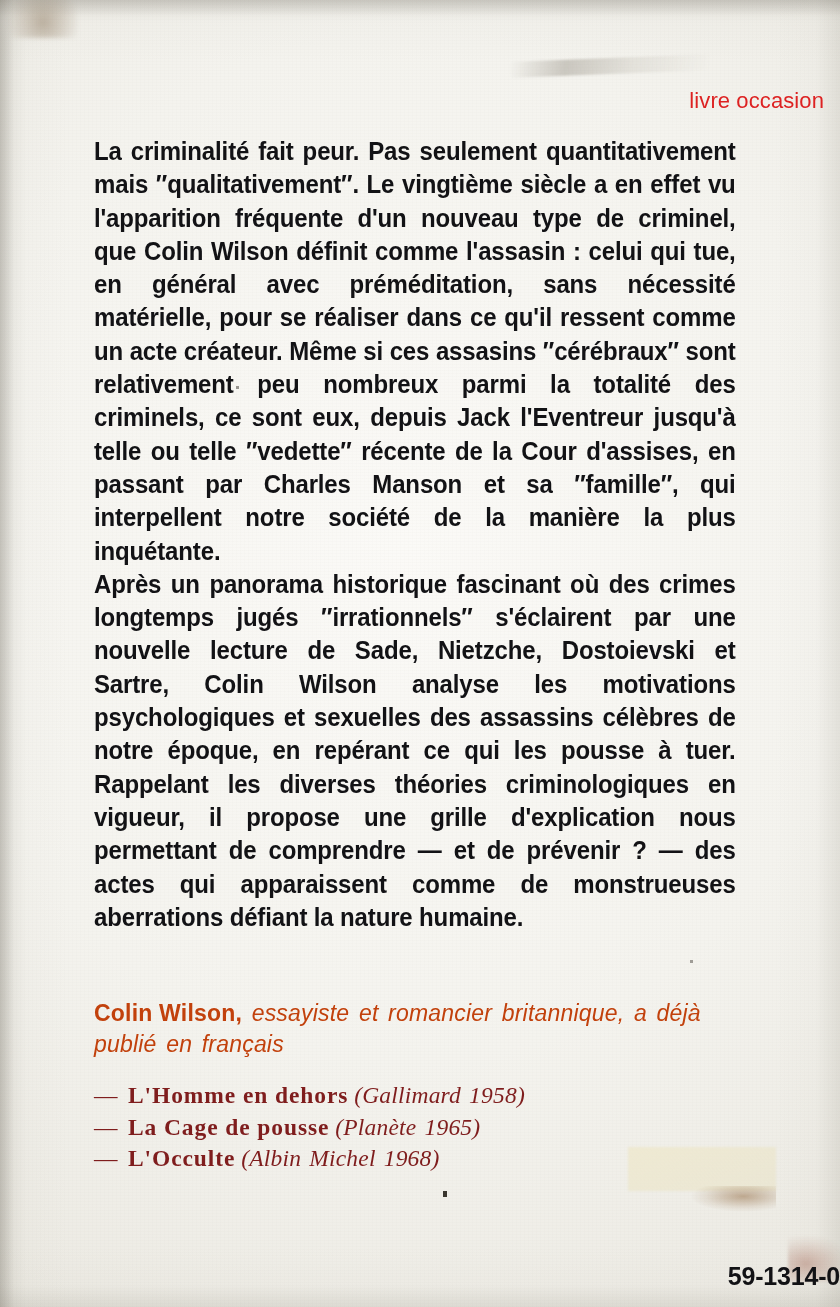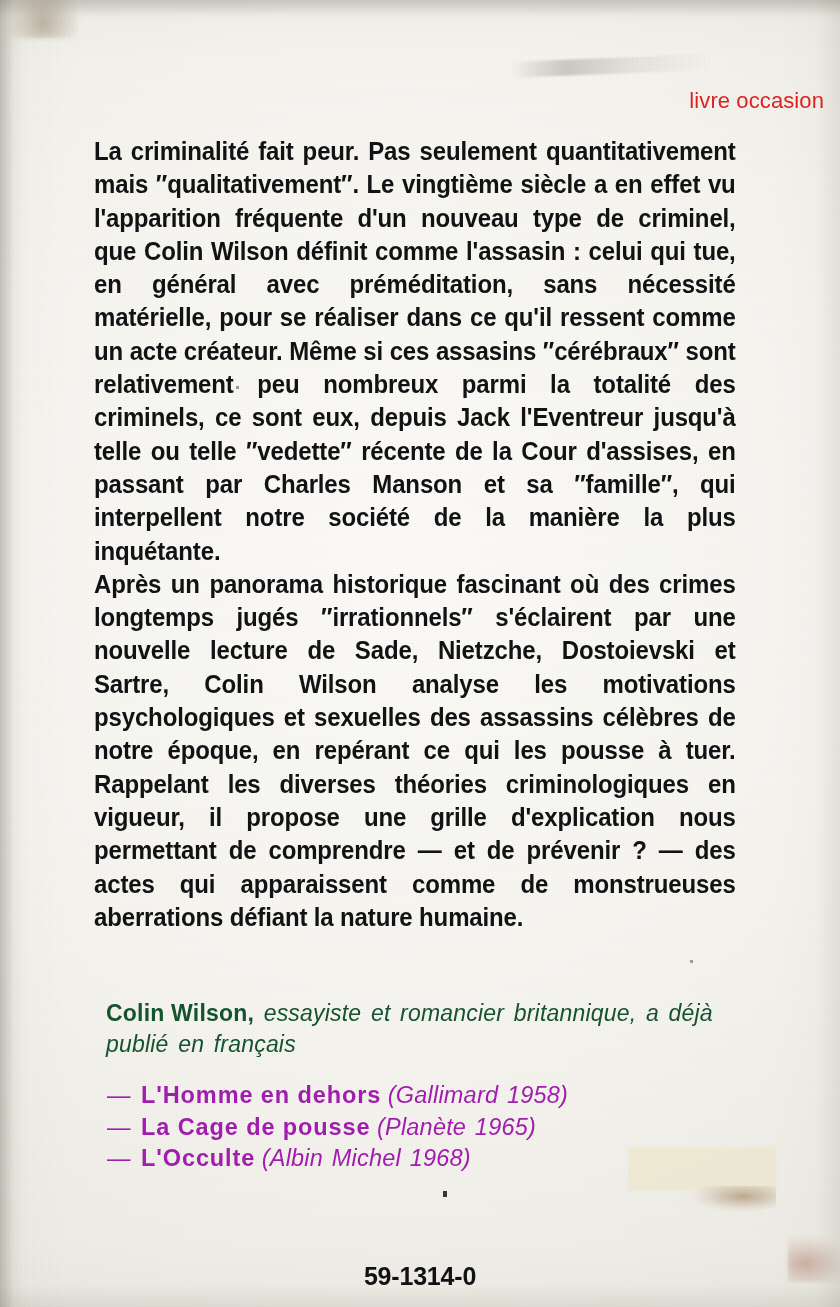--- a/index.html
+++ b/index.html
@@ -131,52 +131,51 @@
     transform: scaleX(0.905);
     transform-origin: left top;
     width: 709px; 
     text-rendering: optimizeLegibility;
   }
   .blurb p { margin: 0; }
   .blurb p + p { margin-top: 0; }
 
   .author-block {
     position: absolute;
-    left: 106px;
+    left: 94px;
     top: 998px;
     width: 648px;
     font-family: "Liberation Sans", "DejaVu Sans", sans-serif;
     font-size: 23px;
     line-height: 31px;
-    color: #14532d;
+    color: #c2410c;
   }
   .author-block .lead {
     text-align: left;
     letter-spacing: 0.2px;
   }
   .author-name {
     font-weight: 700;
     font-style: normal;
   }
   .author-desc {
     font-style: italic;
     font-weight: 400;
     word-spacing: 3px;
   }
 
   .booklist {
     position: absolute;
     left: 94px;
     top: 1080px;
     width: 660px;
-    font-family: Liberation Sans, sans-serif;
+    font-family: Liberation Serif, serif;
     font-size: 23.5px;
     line-height: 31.5px;
-    color: #a21caf;
-    margin-left: 13px;
+    color: #7f1d1d;
   }
   .book-row {
     display: block;
     white-space: nowrap;
   }
   .book-dash {
     display: inline-block;
     width: 34px;
     font-weight: 400;
   }
@@ -189,21 +188,21 @@
     font-weight: 400;
     letter-spacing: 0.2px;
     word-spacing: 2px;
   }
 
   .code {
     position: absolute;
     left: 0;
     right: 0;
     top: 1262px;
-    text-align: center;
+    text-align: right;
     font-family: "Liberation Sans Narrow", "Liberation Sans", "DejaVu Sans Condensed", "DejaVu Sans", sans-serif;
     font-weight: 700;
     font-size: 25px;
     letter-spacing: -0.2px;
     color: #121215;
   }
 </style>
 </head>
 <body>
 

